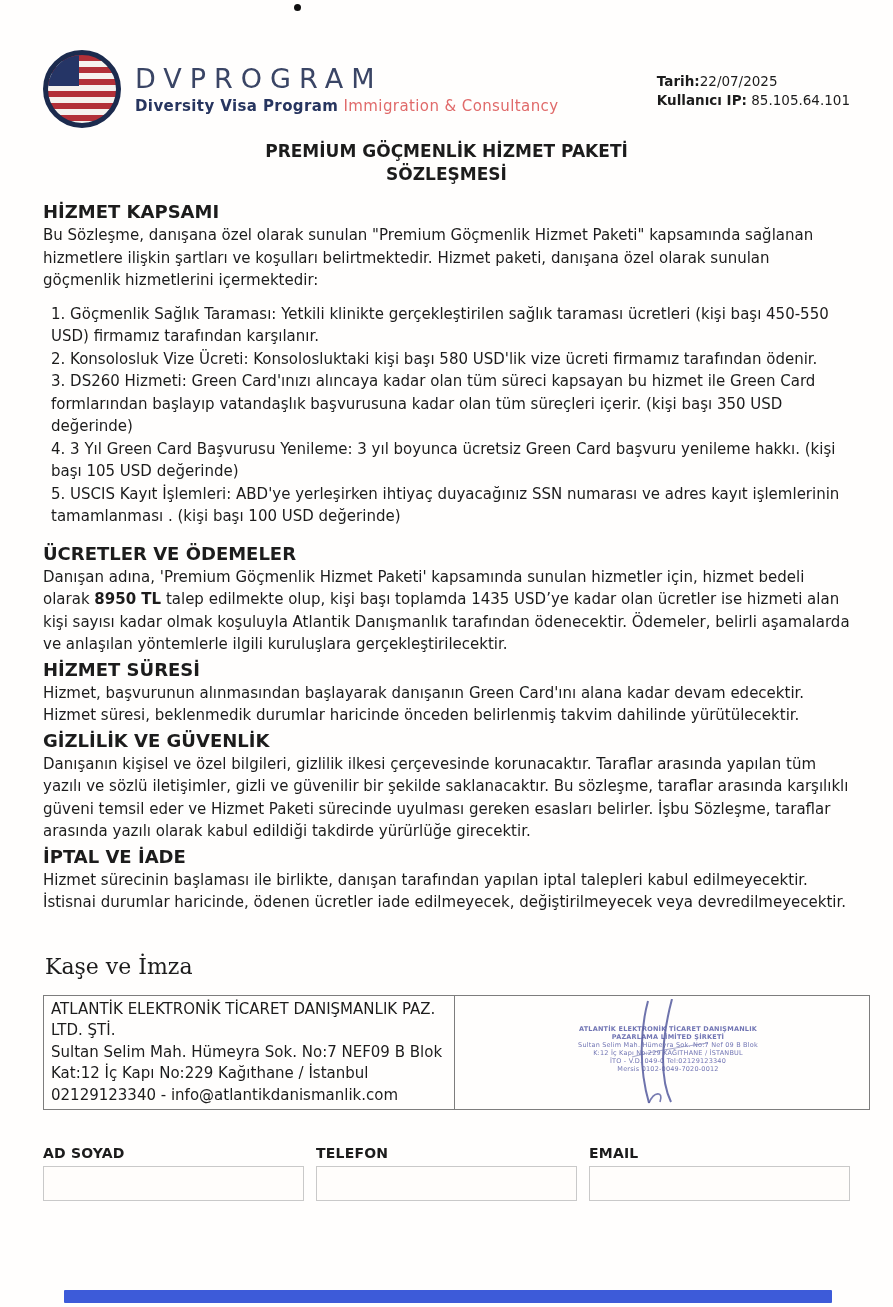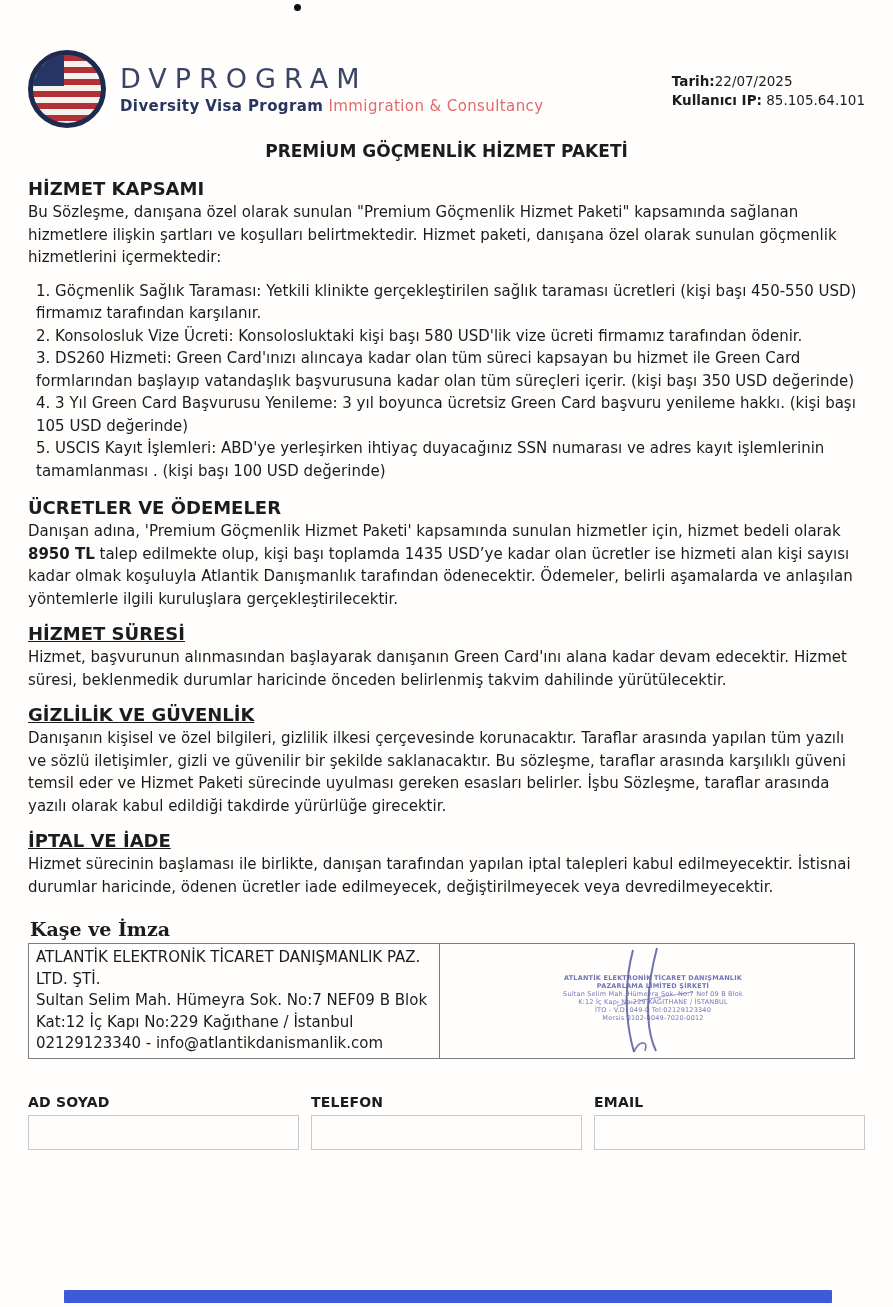--- a/index.html
+++ b/index.html
@@ -5,21 +5,21 @@
   * { margin:0; padding:0; box-sizing:border-box; }
   html,body { background:#ffffff; }
   .page {
     position:relative;
     width:893px; height:1307px;
     background:#fffefd;
     font-family:"DejaVu Sans", sans-serif;
     color:#1c1c1c;
     overflow:hidden;
   }
-  .content { padding:0 28px; }
+  .content { padding:0 43px; }
 
   .top-dot {
     position:absolute; left:294px; top:4px;
     width:7px; height:7px; border-radius:50%;
     background:#101010;
   }
 
   
   .header-row { display:flex; justify-content:space-between; align-items:flex-start; padding-top:50px; }
   .logo-block { display:flex; align-items:center; gap:14px; }
@@ -41,31 +41,31 @@
   .subtitle .sub-right { color:#e06a6a; }
 
   .meta-block { padding-top:22px; font-size:13.5px; line-height:19px; text-align:left; }
   .meta-block b { font-weight:bold; }
 
   
   .doc-title { text-align:center; font-weight:bold; font-size:17px; line-height:23px; margin-top:12px; }
 
   
   .sec-head { font-weight:bold; font-size:18px; margin-top:15px; }
-  .sec-head.tight { margin-top:13px;text-decoration:underline; }
+  .sec-head.tight { margin-top:3px; }
   p.body-text { font-size:15px; line-height:22.5px; margin-top:2px; }
 
   .svc-list { margin-top:11px; padding-left:8px; font-size:15px; line-height:22.5px; }
   .svc-item b { font-weight:normal; }
 
   
   .sig-headers { display:grid; grid-template-columns:412px 415px; margin-top:20px; }
   .sig-headers .h-left { font-weight:bold; font-size:15.5px; padding-left:4px; }
-  .sig-headers .h-right { font-weight:bold; font-size:19px; font-family:"DejaVu Serif", serif; padding-left:2px; }
-  .sig-table { display:grid; grid-template-columns:412px 415px; margin-top:3px; }
+  .sig-headers .h-right { font-weight:normal; font-size:22px; font-family:"DejaVu Serif", serif; padding-left:2px;margin-top:20px; }
+  .sig-table { display:grid; grid-template-columns:412px 415px; margin-top:16px; }
   .sig-cell { border:1px solid #7d7d7d; min-height:112px; }
   .sig-cell.right { border-left:none; position:relative; }
   .provider-lines { font-size:15px; line-height:21.5px; padding:3px 7px; }
 
   .stamp-wrap {
     position:absolute; left:50%; top:50%; transform:translate(-50%,-50%);
     width:300px; height:106px;
   }
   .stamp-text {
     position:absolute; left:12px; right:0; top:26px;
@@ -121,20 +121,21 @@
         </div>
       </div>
       <div class="meta-block">
         <div><b>Tarih:</b><span>22/07/2025</span></div>
         <div><b>Kullanıcı IP:</b><span> 85.105.64.101</span></div>
       </div>
     </div>
 
     <div class="doc-title">
       <div>PREMİUM GÖÇMENLİK HİZMET PAKETİ</div>
+      <div>SÖZLEŞMESİ</div>
     </div>
 
     <div class="sec-head">HİZMET KAPSAMI</div>
     <p class="body-text">Bu Sözleşme, danışana özel olarak sunulan "Premium Göçmenlik Hizmet Paketi" kapsamında sağlanan hizmetlere ilişkin şartları ve koşulları belirtmektedir.  Hizmet paketi, danışana özel olarak sunulan göçmenlik hizmetlerini içermektedir:</p>
 
     <div class="svc-list">
       <div class="svc-item"><span>1. </span><b>Göçmenlik Sağlık Taraması:</b><span> Yetkili klinikte gerçekleştirilen sağlık taraması ücretleri (kişi başı 450-550 USD) firmamız tarafından karşılanır.</span></div>
       <div class="svc-item"><span>2. </span><b>Konsolosluk Vize Ücreti:</b><span> Konsolosluktaki kişi başı 580 USD'lik vize ücreti firmamız tarafından ödenir.</span></div>
       <div class="svc-item"><span>3. </span><b>DS260 Hizmeti:</b><span> Green Card'ınızı alıncaya kadar olan tüm süreci kapsayan bu hizmet ile Green Card formlarından başlayıp vatandaşlık başvurusuna kadar olan tüm süreçleri içerir. (kişi başı 350 USD değerinde)</span></div>
       <div class="svc-item"><span>4. </span><b>3 Yıl Green Card Başvurusu Yenileme:</b><span> 3 yıl boyunca ücretsiz Green Card başvuru yenileme hakkı. (kişi başı 105 USD değerinde)</span></div>

